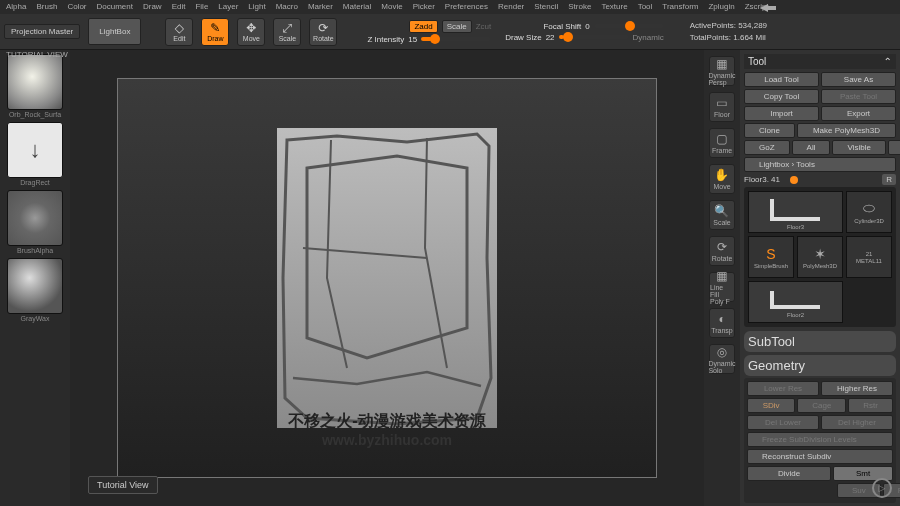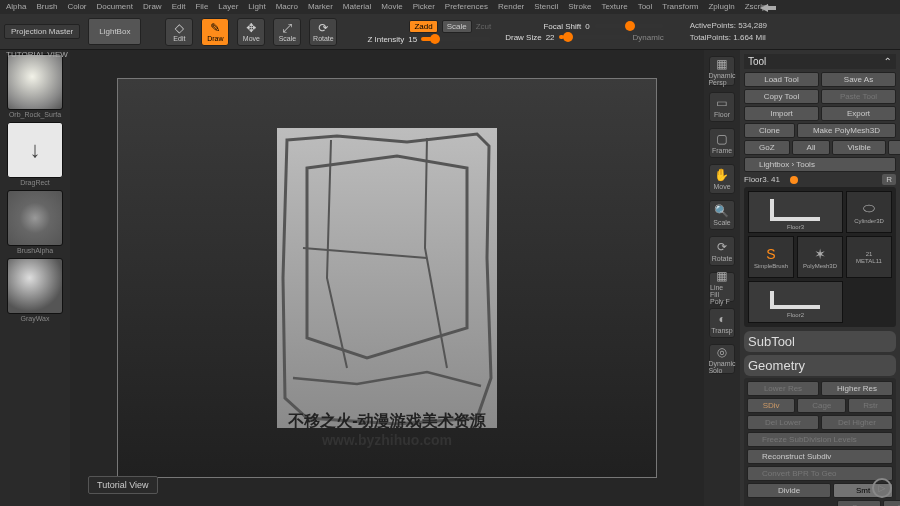--- a/index.html
+++ b/index.html
@@ -321,21 +321,20 @@
           <div class="pbtn dim" style="color:#c96">SDiv</div>
           <div class="pbtn dim" style="flex:0 0 30px">Cage</div>
           <div class="pbtn dim" style="flex:0 0 26px">Rstr</div>
         </div>
       <div class="btn-row">
           <div class="pbtn dim">Del Lower</div>
           <div class="pbtn dim">Del Higher</div>
         </div>
       <div class="pbtn dim" style="text-align:left">Freeze SubDivision Levels</div>
       <div class="pbtn" style="text-align:left;margin-top:2px">Reconstruct Subdiv</div>
-      <div class="pbtn dim" style="text-align:left;margin-top:2px">Convert BPR To Geo</div>
       <div class="btn-row" style="margin-top:2px">
           <div class="pbtn">Divide</div>
           <div class="pbtn orange" style="flex:0 0 60px">Smt</div>
         </div>
       <div class="btn-row">
           <div class="pbtn dim" style="flex:0 0 88px;visibility:hidden"></div>
           <div class="pbtn dim" style="flex:0 0 28px">Suv</div>
           <div class="pbtn dim" style="flex:0 0 30px">ReDiv</div>
         </div>
     </div>

